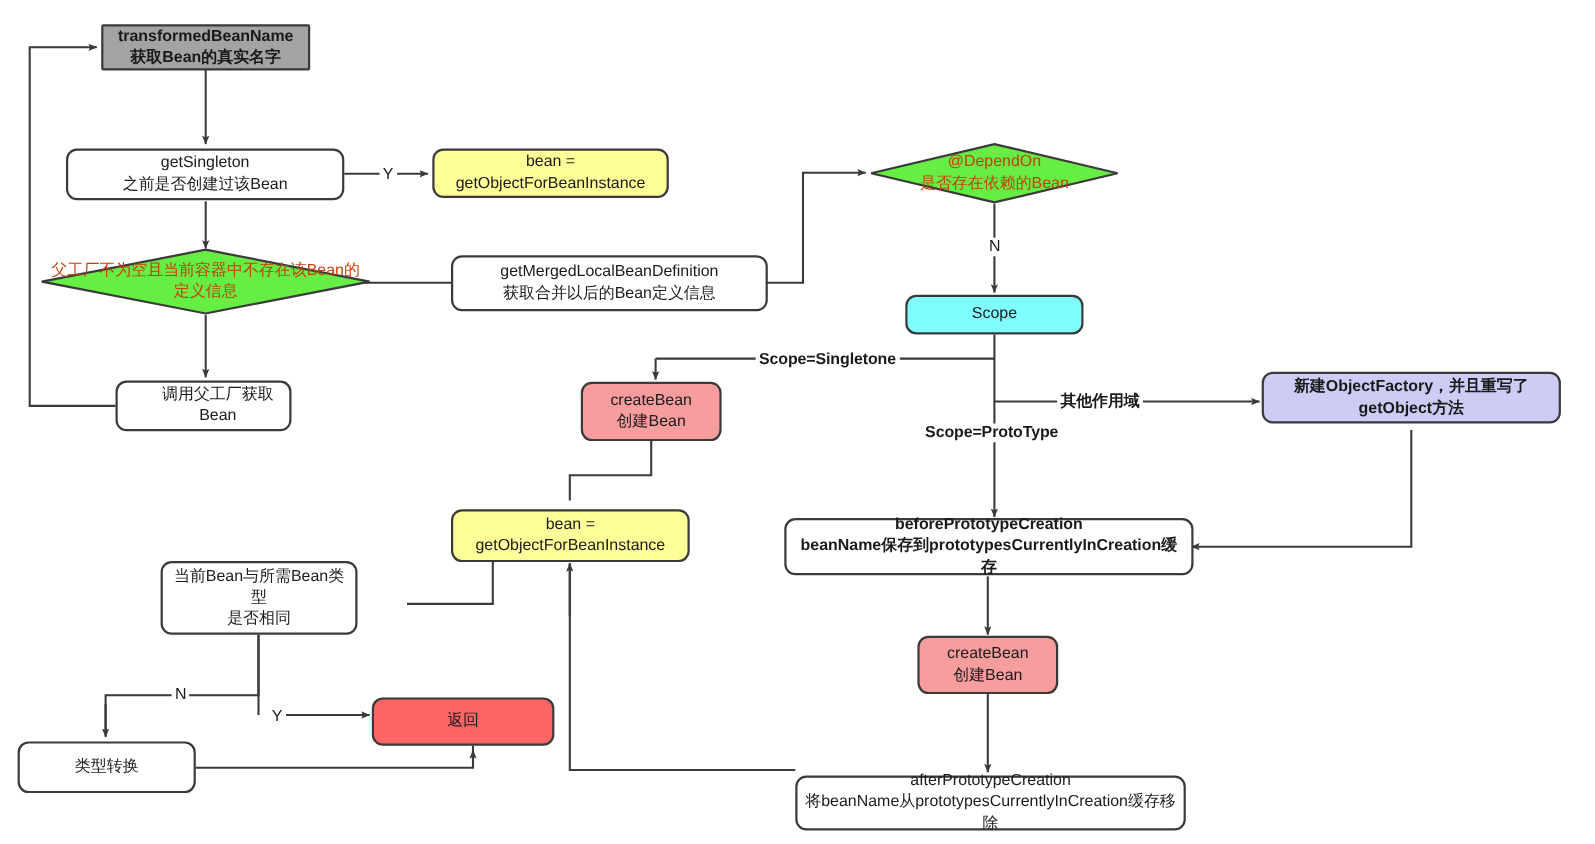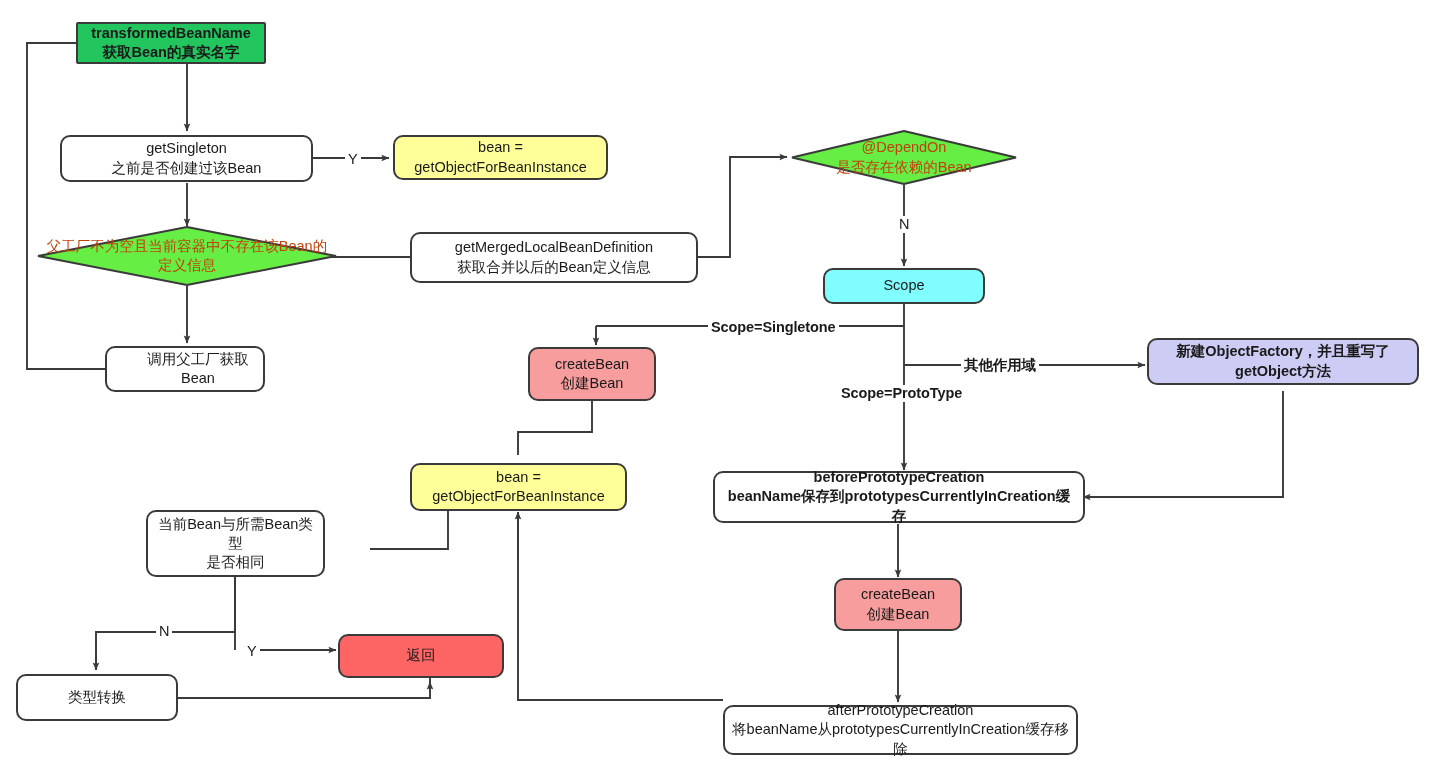--- a/index.html
+++ b/index.html
@@ -131,21 +131,21 @@
       <path d="M1087,497 L1083,497"></path>
       <path d="M1150,365 L1145,365" style="display:none"></path>
     </g>
 
     <g fill="none" stroke="#3a3a3a" stroke-width="1.9">
       <path d="M312,257 L410,257"></path>
       <path d="M235,577 L235,650"></path>
     </g>
   </svg>
 
-  <div class="node sq bold" style="left: 76px; top: 22px; width: 190px; height: 42px; background: #22c55e; font-weight: bold;">
+  <div class="node sq bold" style="left: 92px; top: 22px; width: 190px; height: 42px; background: #a3a3a3; font-weight: bold;">
     <span class="txt">transformedBeanName
 获取Bean的真实名字</span>
   </div>
 
   <div class="node" style="left:60px;top:135px;width:253px;height:47px;background:#ffffff;">
     <span class="txt">getSingleton
 之前是否创建过该Bean</span>
   </div>
 
   <div class="node" style="left:393px;top:135px;width:215px;height:45px;background:#ffff99;">
@@ -226,21 +226,21 @@
   </div>
 
   <div class="edge-label plain" style="left:345px;top:151px;">
     <span>Y</span>
   </div>
 
   <div class="edge-label plain" style="left:896px;top:216px;">
     <span>N</span>
   </div>
 
-  <div class="edge-label bold" style="left:687px;top:319px;margin-left:21px;">
+  <div class="edge-label bold" style="left:687px;top:319px;">
     <span>Scope=Singletone</span>
   </div>
 
   <div class="edge-label bold" style="left:961px;top:357px;">
     <span>其他作用域</span>
   </div>
 
   <div class="edge-label bold" style="left:838px;top:385px;">
     <span>Scope=ProtoType</span>
   </div>

